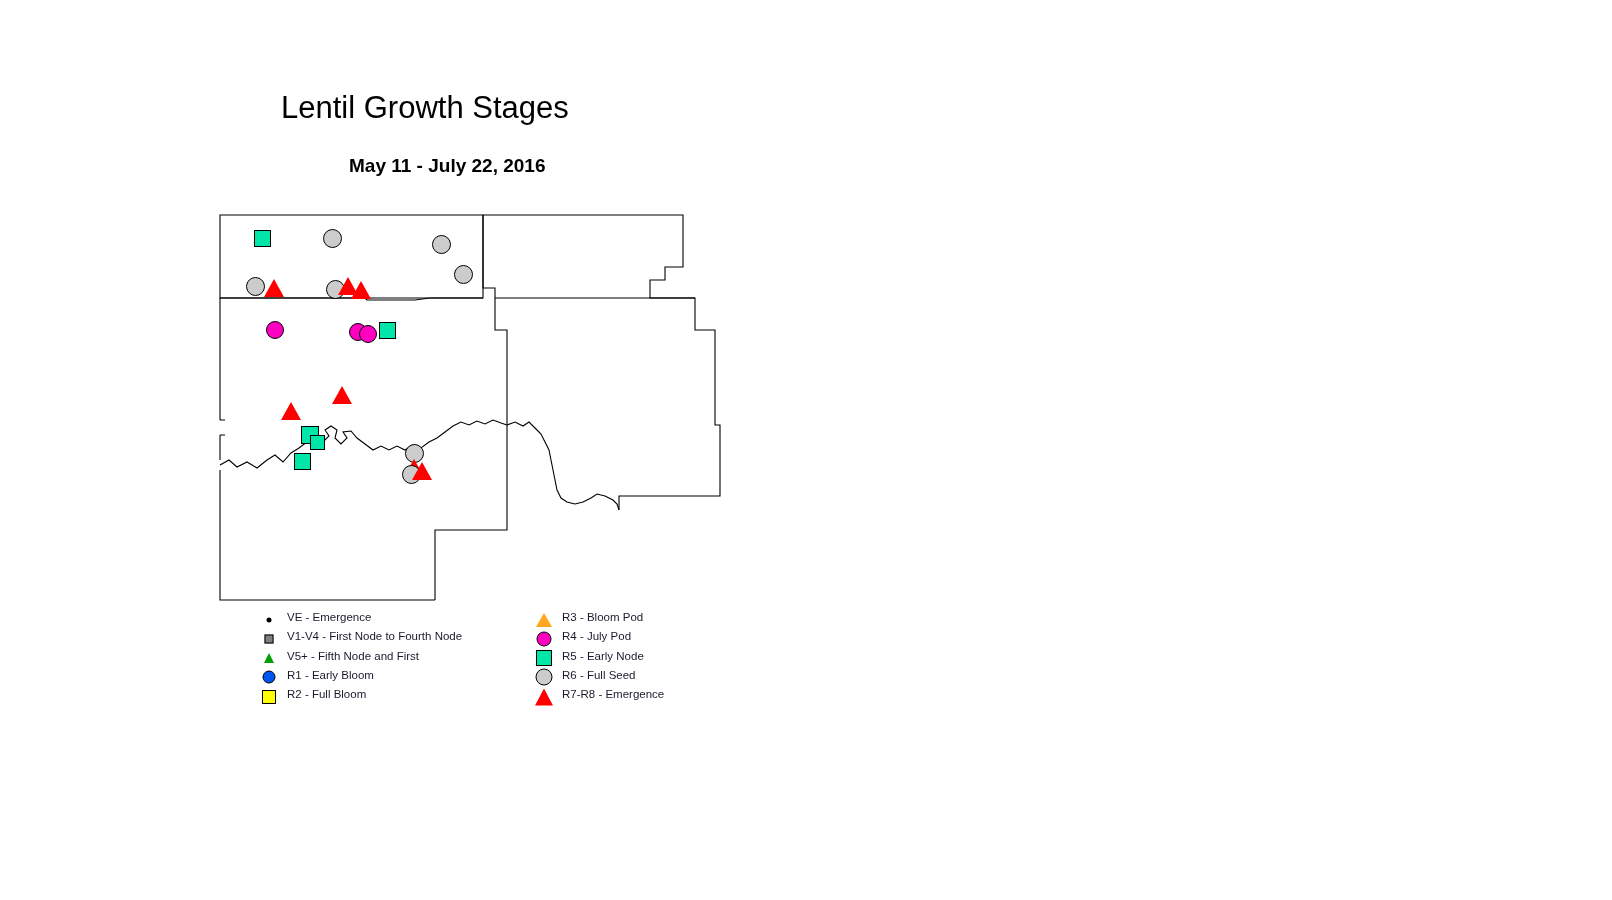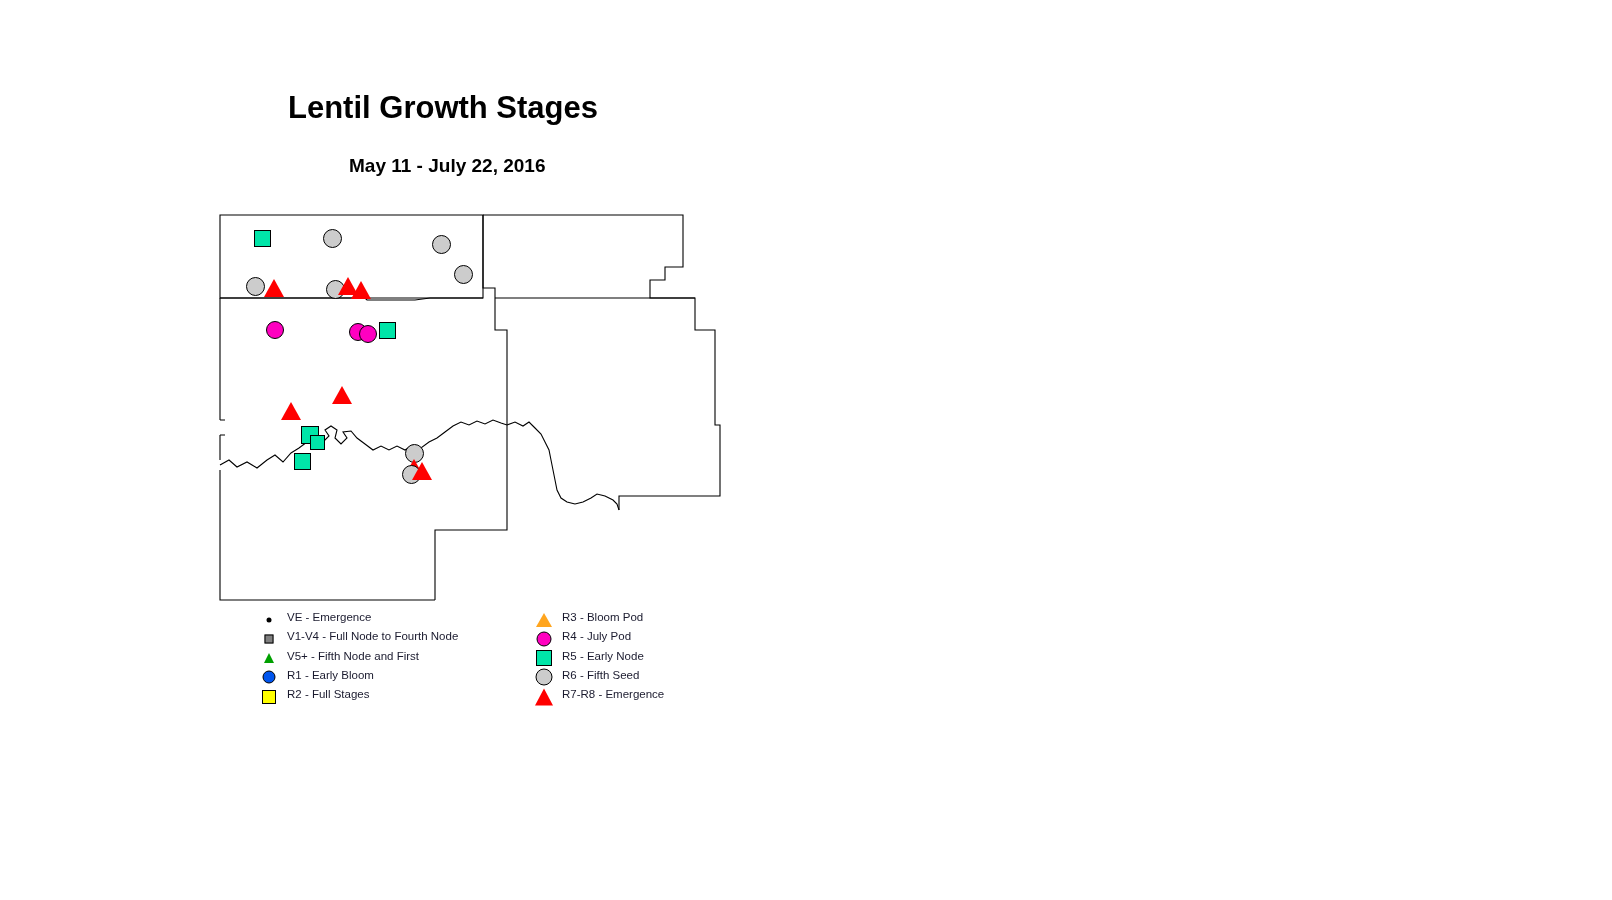--- a/index.html
+++ b/index.html
@@ -15,24 +15,24 @@
     overflow: hidden;
   }
   #map-figure {
     position: absolute;
     left: 0; top: 0;
     width: 1612px;
     height: 900px;
   }
   .title {
     position: absolute;
-    left: 288px;
+    left: 281px;
     top: 90px;
     font-size: 31px;
-    font-weight: bold;
+    font-weight: normal;
     color: #000000;
     letter-spacing: 0px;
     white-space: nowrap;
   }
   .subtitle {
     position: absolute;
     left: 349px;
     top: 155px;
     font-size: 19px;
     font-weight: bold;
@@ -216,39 +216,39 @@
         <div class="legend-row">
           <span class="legend-sym-wrap">
             <div class="legend-sym" style="width: 5px; height: 5px; border-radius: 50%; background: rgb(0, 0, 0); border: none; box-sizing: border-box; position: absolute; left: 50%; top: 50%; transform: translate(-50%, -50%);"></div>
           </span>
           <span class="legend-label">VE - Emergence</span>
         </div>
         <div class="legend-row">
           <span class="legend-sym-wrap">
             <div class="legend-sym" style="width: 9px; height: 9px; background: rgb(128, 128, 128); border: 1px solid rgb(0, 0, 0); box-sizing: border-box; position: absolute; left: 50%; top: 50%; transform: translate(-50%, -50%);"></div>
           </span>
-          <span class="legend-label">V1-V4 - Full Node to Fourth Node</span>
+          <span class="legend-label">V1-V4 - First Node to Fourth Node</span>
         </div>
         <div class="legend-row">
           <span class="legend-sym-wrap">
             <div class="legend-sym" style="width: 0px; height: 0px; border-left: 5.5px solid transparent; border-right: 5.5px solid transparent; border-bottom: 10px solid rgb(0, 160, 0); position: absolute; left: 50%; top: 50%; transform: translate(-50%, -50%);"></div>
           </span>
           <span class="legend-label">V5+ - Fifth Node and First</span>
         </div>
         <div class="legend-row">
           <span class="legend-sym-wrap">
             <div class="legend-sym" style="width: 13px; height: 13px; border-radius: 50%; background: rgb(0, 85, 238); border: 1px solid rgb(0, 0, 0); box-sizing: border-box; position: absolute; left: 50%; top: 50%; transform: translate(-50%, -50%);"></div>
           </span>
           <span class="legend-label">R1 - Early Bloom</span>
         </div>
         <div class="legend-row">
           <span class="legend-sym-wrap">
             <div class="legend-sym" style="width: 14px; height: 14px; background: rgb(255, 255, 0); border: 1px solid rgb(0, 0, 0); box-sizing: border-box; position: absolute; left: 50%; top: 50%; transform: translate(-50%, -50%);"></div>
           </span>
-          <span class="legend-label">R2 - Full Stages</span>
+          <span class="legend-label">R2 - Full Bloom</span>
         </div>
       </div>
     <div class="legend-col right">
         <div class="legend-row">
           <span class="legend-sym-wrap">
             <div class="legend-sym" style="width: 0px; height: 0px; border-left: 8px solid transparent; border-right: 8px solid transparent; border-bottom: 14px solid rgb(255, 165, 30); position: absolute; left: 50%; top: 50%; transform: translate(-50%, -50%);"></div>
           </span>
           <span class="legend-label">R3 - Bloom Pod</span>
         </div>
         <div class="legend-row">
@@ -260,21 +260,21 @@
         <div class="legend-row">
           <span class="legend-sym-wrap">
             <div class="legend-sym" style="width: 16px; height: 16px; background: rgb(0, 229, 168); border: 1px solid rgb(0, 0, 0); box-sizing: border-box; position: absolute; left: 50%; top: 50%; transform: translate(-50%, -50%);"></div>
           </span>
           <span class="legend-label">R5 - Early Node</span>
         </div>
         <div class="legend-row">
           <span class="legend-sym-wrap">
             <div class="legend-sym" style="width: 17px; height: 17px; border-radius: 50%; background: rgb(204, 204, 204); border: 1px solid rgb(0, 0, 0); box-sizing: border-box; position: absolute; left: 50%; top: 50%; transform: translate(-50%, -50%);"></div>
           </span>
-          <span class="legend-label">R6 - Fifth Seed</span>
+          <span class="legend-label">R6 - Full Seed</span>
         </div>
         <div class="legend-row">
           <span class="legend-sym-wrap">
             <div class="legend-sym" style="width: 0px; height: 0px; border-left: 9.5px solid transparent; border-right: 9.5px solid transparent; border-bottom: 17px solid rgb(255, 0, 0); position: absolute; left: 50%; top: 50%; transform: translate(-50%, -50%);"></div>
           </span>
           <span class="legend-label">R7-R8 - Emergence</span>
         </div>
       </div>
   </div>
 

